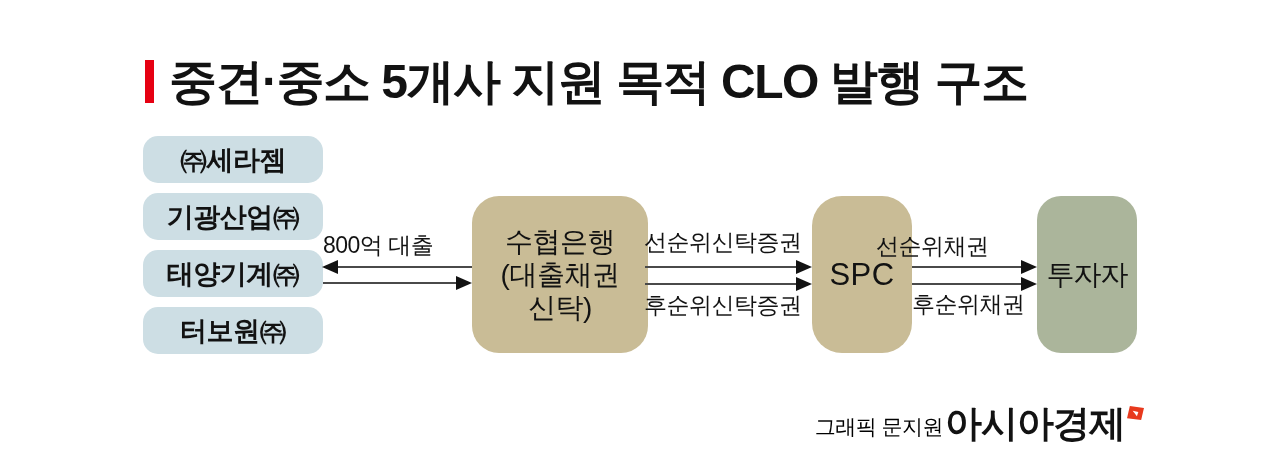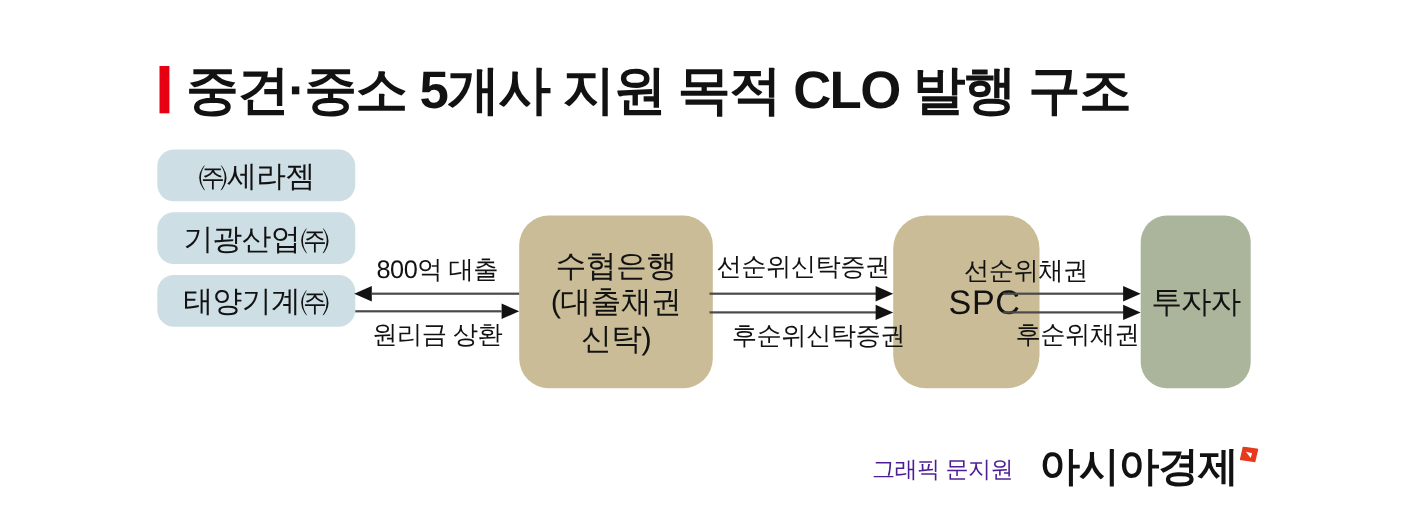--- a/index.html
+++ b/index.html
@@ -10,88 +10,90 @@
   
   .title-bar{position:absolute;left:145px;top:60px;width:9px;height:43px;background:var(--accent-red,#e60012);}
   .page-title{
     position:absolute;left:169px;top:50px;margin:0;
     font-size:48px;font-weight:800;letter-spacing:-1.5px;white-space:nowrap;
   }
   
   .node{position:absolute;display:flex;align-items:center;justify-content:center;text-align:center;}
   .company{
     left:143px;width:180px;height:47px;border-radius:15px;
-    background:var(--company-box,#cddee4);font-size:27px;font-weight:400;letter-spacing:-0.5px;
+    background:var(--company-box,#cddee4);font-size:27px;font-weight:700;letter-spacing:-0.5px;
   }
   .bank{
     left:472px;top:196px;width:176px;height:157px;border-radius:27px;
     background:var(--bank-box,#c9bc96);font-size:28px;font-weight:500;line-height:1.18;
     letter-spacing:-0.5px;white-space:pre-line;
   }
   .spc{
     left:812px;top:196px;width:100px;height:157px;border-radius:30px;
-    background:var(--spc-box,#c9bc96);font-size:31px;font-weight:500;letter-spacing:0.5px;padding-left:33px;
+    background:var(--spc-box,#c9bc96);font-size:31px;font-weight:500;letter-spacing:0.5px;
   }
   .investor{
     left:1037px;top:196px;width:100px;height:157px;border-radius:24px;
     background:var(--investor-box,#abb59b);font-size:28px;font-weight:500;letter-spacing:-1px;text-align:center;
   }
   
   .hline{position:absolute;height:2px;background:var(--line,#4a4a4a);}
   .arrow{position:absolute;width:0;height:0;border-top:7px solid transparent;border-bottom:7px solid transparent;}
   .arrow.right{border-left:16px solid var(--text,#121212);}
   .arrow.left{border-right:16px solid var(--text,#121212);}
   
   .flow-label{
-    position:absolute;text-align:center;font-size:23px;font-weight:500;
+    position:absolute;font-size:23px;font-weight:500;
     letter-spacing:-0.5px;white-space:nowrap;
   }
   
   .credit{position:absolute;top:399px;right:136px;display:flex;align-items:center;}
-  .credit-label{font-size:21px;letter-spacing:-0.5px;color:#4c1d95;margin-right:24px;position:relative;top:3px;text-align:right;}
+  .credit-label{font-size:21px;letter-spacing:-0.5px;color:#000000;margin-right:2px;position:relative;top:3px;text-align:right;}
   .credit-brand{font-size:37px;font-weight:800;letter-spacing:-1px;}
   .brand-mark{display:inline-block;color:var(--logo-red,#e8391d);margin-left:2px;transform:translateY(-10px);}
 </style>
 </head>
 <body>
 
 <div class="canvas">
 
   <div class="title-bar"></div>
   <h1 class="page-title">중견·중소 5개사 지원 목적 CLO 발행 구조</h1>
 
   <div class="node company" style="top:136px">
     <span>㈜세라젬</span>
   </div>
   <div class="node company" style="top:250px">
     <span>태양기계㈜</span>
   </div>
   <div class="node company" style="top:193px">
     <span>기광산업㈜</span>
   </div>
+  <div class="node company" style="top:307px">
+    <span>터보원㈜</span>
+  </div>
 
   <div class="node bank">
     <span>수협은행
 (대출채권
 신탁)</span>
   </div>
   <div class="node spc">
     <span>SPC</span>
   </div>
   <div class="node investor">
     <span>투자자</span>
   </div>
 
   <div class="arrow left" style="left:322px;top:260px"></div>
   <div class="hline" style="left:338px;top:266px;width:134px"></div>
   <div class="flow-label" style="left:323px;width:149px;top:230px">800억 대출</div>
 
   <div class="hline" style="left:323px;top:282px;width:133px"></div>
   <div class="arrow right" style="left:456px;top:276px"></div>
-  <div class="flow-label" style="left:323px;width:149px;top:289px">원리금 상환</div>
 
   <div class="hline" style="left:645px;top:266px;width:152px"></div>
   <div class="arrow right" style="left:796px;top:260px"></div>
   <div class="flow-label" style="left:644px;width:172px;top:227px">선순위신탁증권</div>
 
   <div class="hline" style="left:645px;top:283px;width:152px"></div>
   <div class="arrow right" style="left:796px;top:277px"></div>
   <div class="flow-label" style="left:644px;width:200px;top:290px">후순위신탁증권</div>
 
   <div class="hline" style="left:912px;top:266px;width:110px"></div>

